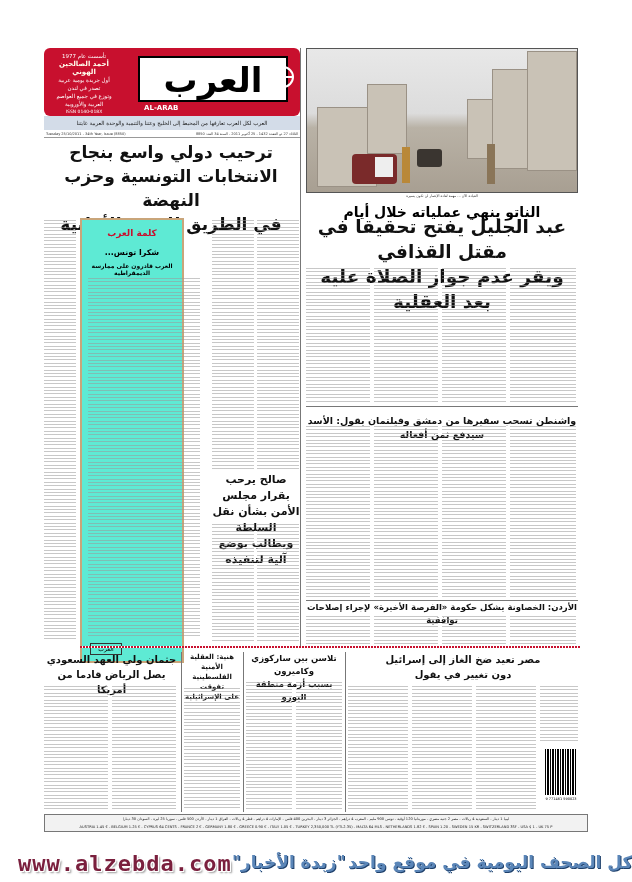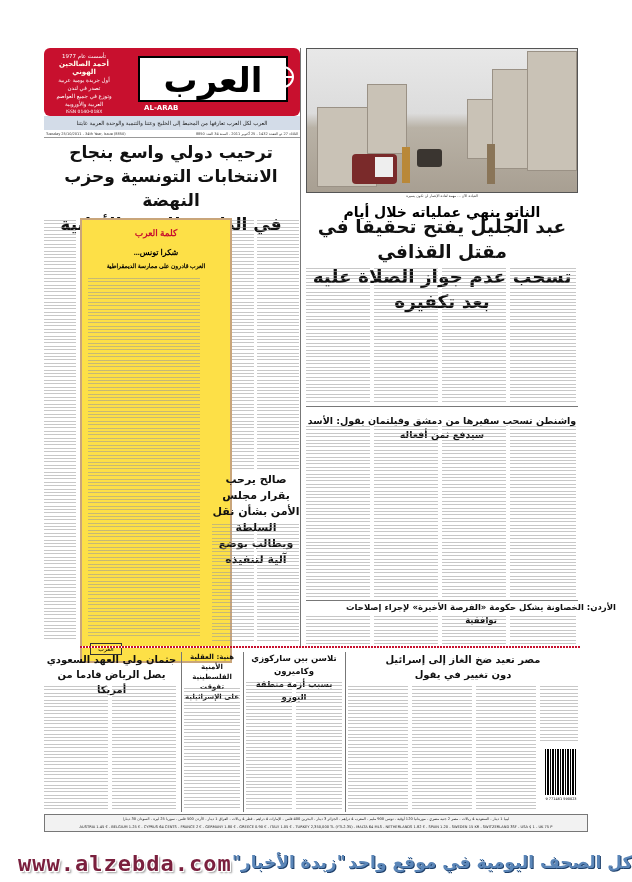--- a/index.html
+++ b/index.html
@@ -21,21 +21,21 @@
   .tagline { position: absolute; left: 0; top: 68px; width: 256px; height: 14px; background: #d3dce8; font-size: 5.5px; line-height: 14px; text-align: center; direction: rtl; color: #222; }
   .dateline { position: absolute; left: 0; top: 82px; width: 256px; height: 8px; font-size: 3.5px; line-height: 8px; color: #333; display: flex; justify-content: space-between; padding: 0 2px; border-bottom: 1px solid #999; }
   .photo { position: absolute; left: 262px; top: 0; width: 272px; height: 145px; border: 1px solid #555; background: linear-gradient(180deg,#e8e8e8 0%,#dcdcdc 45%,#b9b2a6 55%,#a89f92 100%); overflow: hidden; }
   .bld { position: absolute; background: #c9c2b6; border: 1px solid #9a9185; }
   .caption { position: absolute; left: 262px; top: 146px; width: 272px; font-size: 3.5px; text-align: center; color: #333; direction: rtl; }
   .vsep { position: absolute; left: 256px; top: 0; width: 1px; height: 600px; background: #777; }
   
   .h-tunisia { position: absolute; left: 0; top: 92px; width: 254px; text-align: center; direction: rtl; font-weight: bold; font-size: 17px; line-height: 24px; color: #111; }
   .h-sub { position: absolute; left: 262px; top: 157px; width: 272px; text-align: center; direction: rtl; font-weight: bold; font-size: 14px; line-height: 14px; }
   .h-main { position: absolute; left: 262px; top: 166px; width: 272px; text-align: center; direction: rtl; font-weight: bold; font-size: 18.5px; line-height: 25px; color: #111; }
-  .box { position: absolute; left: 36px; top: 170px; width: 152px; height: 445px; border: 2px solid #c9a57a; background: #fde047; font-family: Liberation Serif, serif; }
+  .box { position: absolute; left: 36px; top: 170px; width: 104px; height: 445px; border: 2px solid #c9a57a; background: #5eead4; }
   .box-kicker { position: absolute; left: 0; top: 8px; width: 100%; text-align: center; font-size: 9px; color: #c8102e; font-weight: bold; direction: rtl; }
   .box-title { position: absolute; left: 0; top: 28px; width: 100%; text-align: center; font-size: 8px; font-weight: bold; direction: rtl; }
   .box-sub { position: absolute; left: 0; top: 42px; width: 100%; text-align: center; font-size: 6px; font-weight: bold; direction: rtl; }
   .box-sig { position: absolute; left: 8px; bottom: 6px; width: 32px; height: 12px; border: 1px solid #333; font-size: 6px; text-align: center; line-height: 10px; }
   .col { position: absolute; background:
       repeating-linear-gradient(180deg, #9a9a9a 0px, #9a9a9a 1px, transparent 1px, transparent 3.4px); opacity: 0.55; }
   .h-row { position: absolute; text-align: center; direction: rtl; font-weight: bold; color: #111; }
   .hline { position: absolute; height: 1px; background: #777; }
   .redline { position: absolute; left: 36px; top: 598px; width: 500px; height: 2px; background: repeating-linear-gradient(90deg,#c8102e 0 2px,#fff 2px 3px); }
   .barcode { position: absolute; left: 500px; top: 700px; width: 34px; height: 48px; background: repeating-linear-gradient(90deg,#000 0 1px,#fff 1px 2px,#000 2px 4px,#fff 4px 5px); border: 1px solid #fff; }
@@ -92,21 +92,21 @@
 
   <div class="h-tunisia">
     <div>ترحيب دولي واسع بنجاح</div>
     <div>الانتخابات التونسية وحزب النهضة</div>
     <div>في الطريق للفوز بالأغلبية</div>
   </div>
 
   <div class="h-sub">الناتو ينهي عملياته خلال أيام</div>
   <div class="h-main">
     <div>عبد الجليل يفتح تحقيقا في مقتل القذافي</div>
-    <div>تسحب عدم جواز الصلاة عليه بعد تكفيره</div>
+    <div>ويقر عدم جواز الصلاة عليه بعد العقلية</div>
   </div>
 
   <div class="col" style="left:168px;top:172px;width:42px;height:250px;"></div>
   <div class="col" style="left:213px;top:172px;width:42px;height:250px;"></div>
 
   <div class="box">
     <div class="box-kicker">كلمة العرب</div>
     <div class="box-title">شكرا تونس...</div>
     <div class="box-sub">العرب قادرون على ممارسة الديمقراطية</div>
     <div class="col" style="left:6px;top:58px;width:112px;height:360px;"></div>
@@ -128,21 +128,21 @@
 
   <div class="h-row" style="left:168px;top:424px;width:88px;font-size:11px;line-height:16px;">
     <div>صالح يرحب بقرار مجلس</div>
     <div>الأمن بشأن نقل السلطة</div>
     <div>ويطالب بوضع آلية لتنفيذه</div>
   </div>
   <div class="col" style="left:168px;top:476px;width:42px;height:118px;"></div>
   <div class="col" style="left:213px;top:476px;width:42px;height:118px;"></div>
 
   <div class="hline" style="left:262px;top:552px;width:272px;"></div>
-  <div class="h-row" style="left:262px;top:553px;width:272px;font-size:8.5px;line-height:13px;margin-left:39px;">الأردن: الخصاونة يشكل حكومة «الفرصة الأخيرة» لإجراء إصلاحات توافقية</div>
+  <div class="h-row" style="left:262px;top:553px;width:272px;font-size:8.5px;line-height:13px;">الأردن: الخصاونة يشكل حكومة «الفرصة الأخيرة» لإجراء إصلاحات توافقية</div>
   <div class="col" style="left:262px;top:568px;width:64px;height:28px;"></div>
   <div class="col" style="left:330px;top:568px;width:64px;height:28px;"></div>
   <div class="col" style="left:398px;top:568px;width:64px;height:28px;"></div>
   <div class="col" style="left:466px;top:568px;width:66px;height:28px;"></div>
 
   <div class="redline"></div>
 
   <div class="h-row" style="left:0px;top:604px;width:135px;font-size:10px;line-height:15px;">
     <div>جثمان ولي العهد السعودي</div>
     <div>يصل الرياض قادما من أمريكا</div>

